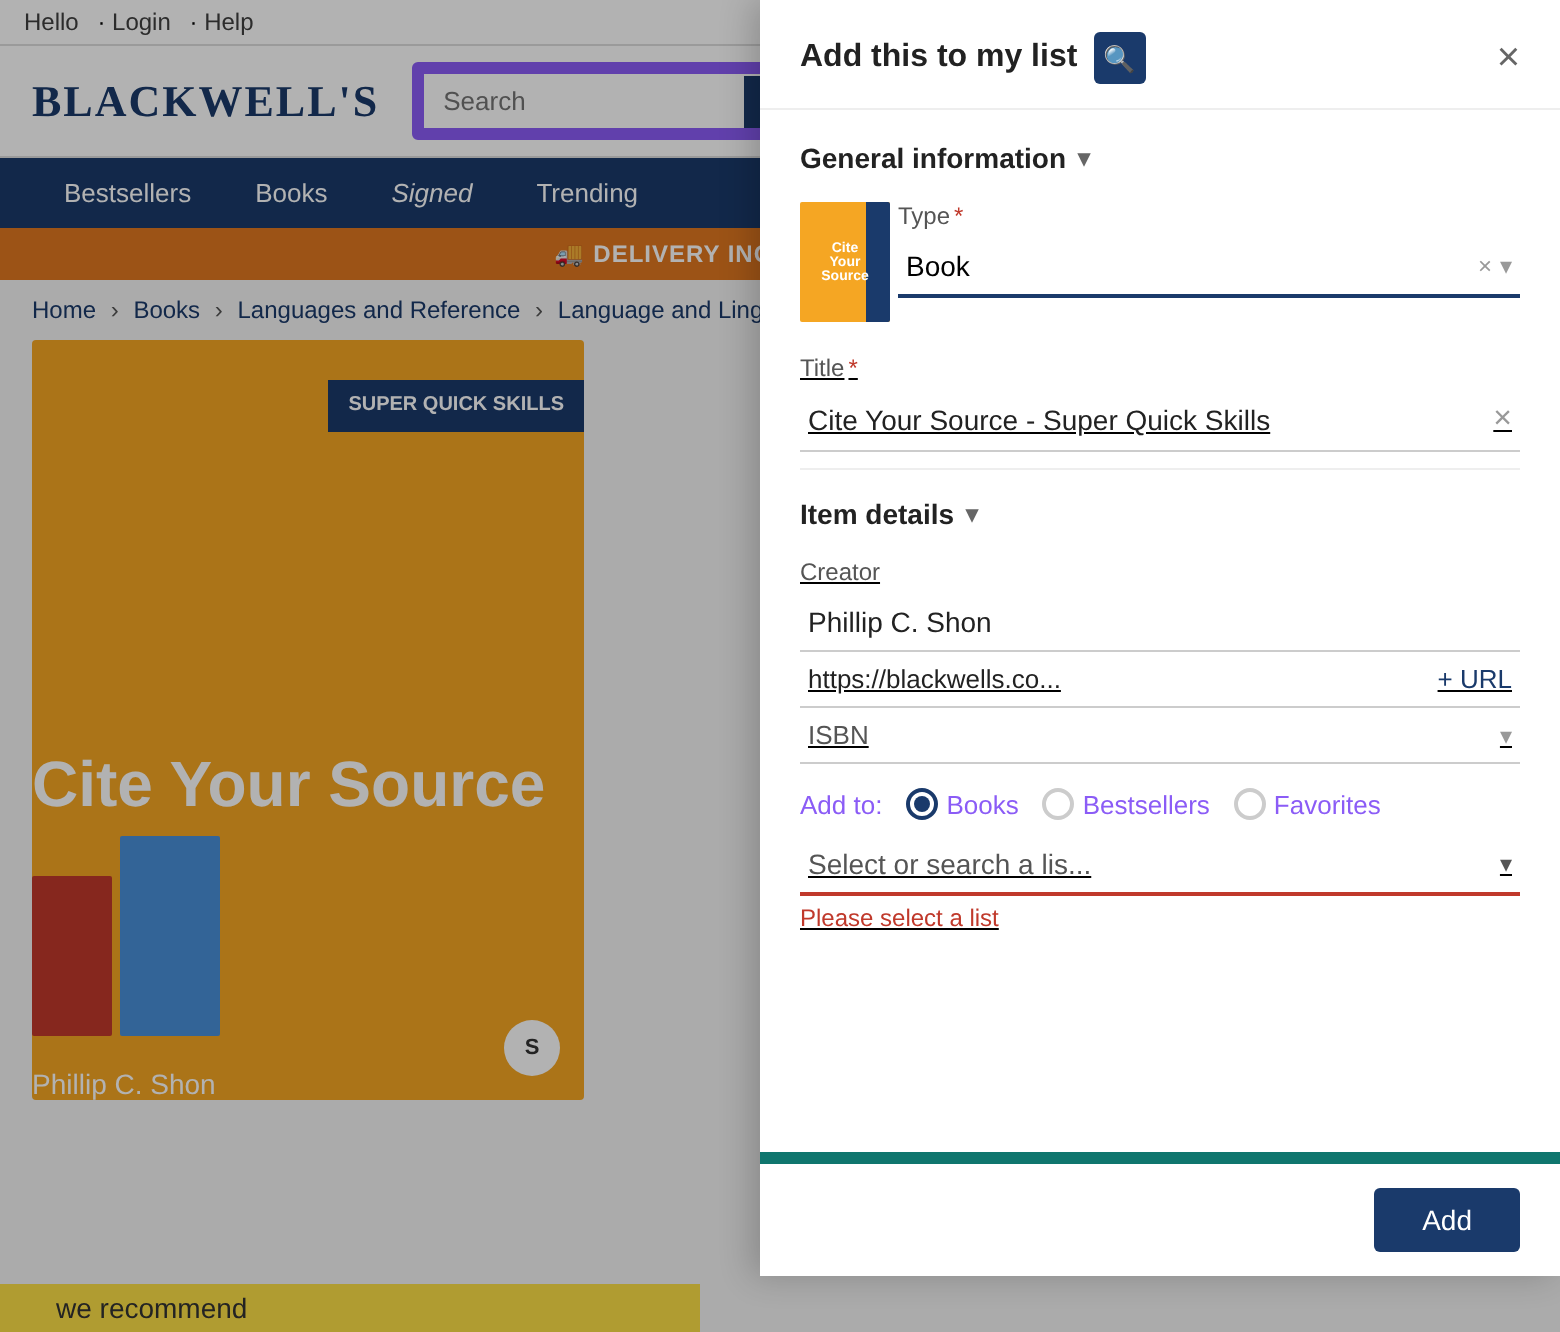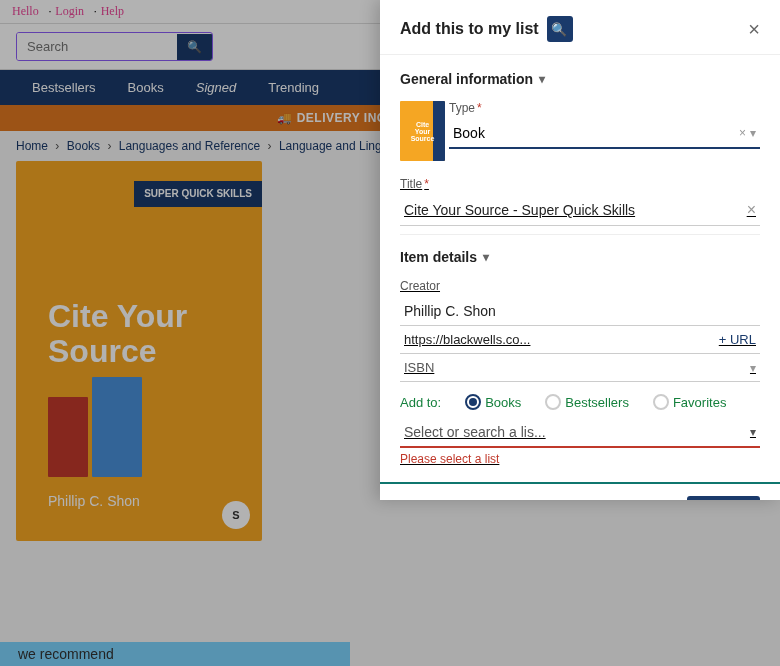--- a/index.html
+++ b/index.html
@@ -8,21 +8,21 @@
     
     .top-bar {
       background: #fff;
       padding: 4px 12px;
       display: flex;
       align-items: center;
       justify-content: space-between;
       border-bottom: 1px solid #ddd;
       font-size: 12px;
     }
-    .top-bar-left a { color: #ec4899; text-decoration: none; margin-right: 6px; font-family: Liberation Serif, serif; }
+    .top-bar-left a { color: #404040; text-decoration: none; margin-right: 6px; }
     .top-bar-right { color: #333; font-size: 12px; }
 
     
     .header {
       background: #fff;
       padding: 8px 16px;
       display: flex;
       align-items: center;
       gap: 16px;
       border-bottom: 1px solid #ddd;
@@ -30,21 +30,21 @@
     .logo {
       font-size: 22px;
       font-weight: bold;
       color: #1a3a6b;
       letter-spacing: 1px;
       font-family: Georgia, serif;
     }
     .search-box {
       display: flex;
       align-items: center;
-      border: 1px solid #8b5cf6;
+      border: 6px solid #8b5cf6;
       border-radius: 3px;
       overflow: hidden;
     }
     .search-box input {
       border: none;
       padding: 6px 10px;
       font-size: 13px;
       width: 160px;
       outline: none;
       color: #999;
@@ -105,30 +105,30 @@
     
     .main-area {
       display: flex;
       padding: 0 16px;
       gap: 16px;
       position: relative;
     }
 
     
     .book-cover {
-      width: 246px;
+      width: 276px;
       height: 380px;
       background: #f5a623;
       border-radius: 2px;
       flex-shrink: 0;
       position: relative;
       display: flex;
       flex-direction: column;
       justify-content: flex-end;
-      padding: 32px;
+      padding: 0;
       overflow: hidden;
     }
     .book-banner {
       position: absolute;
       top: 20px;
       right: 0;
       background: #1a3a6b;
       color: #fff;
       font-size: 10px;
       font-weight: bold;
@@ -192,21 +192,21 @@
       background: rgba(0,0,0,0.3);
       z-index: 10;
     }
 
     
     .modal-panel {
       position: absolute;
       top: 0;
       right: 0;
       width: 400px;
-      height: 500px;
+      height: 638px;
       background: #fff;
       z-index: 20;
       box-shadow: -4px 0 16px rgba(0,0,0,0.2);
       display: flex;
       flex-direction: column;
       overflow-y: auto;
     }
 
     .modal-header {
       display: flex;
@@ -373,24 +373,24 @@
       border-bottom: 1px solid #ccc;
       padding: 6px 4px;
       font-size: 13px;
       color: #555;
     }
     .isbn-arrow { color: #999; font-size: 12px; }
 
     .add-to-row {
       display: flex;
       align-items: center;
-      gap: 24px;
+      gap: 12px;
       padding: 12px 0 8px;
       font-size: 13px;
-      color: #15803d;
+      color: #8b5cf6;
     }
     .radio-option {
       display: flex;
       align-items: center;
       gap: 4px;
       cursor: pointer;
     }
     .radio-dot {
       width: 16px;
       height: 16px;
@@ -420,21 +420,21 @@
       justify-content: space-between;
     }
     .list-select-text { font-size: 14px; color: #555; }
     .list-select-arrow { color: #555; font-size: 12px; }
     .validation-error { color: #c0392b; font-size: 12px; margin-top: 4px; }
 
     .modal-footer {
       padding: 12px 20px;
       display: flex;
       justify-content: flex-end;
-      border-top: 2px solid #0f766e;
+      border-top: 6px solid #0f766e;
     }
     .add-btn {
       background: #1a3a6b;
       color: #fff;
       border: none;
       border-radius: 3px;
       padding: 8px 24px;
       font-size: 14px;
       cursor: pointer;
     }
@@ -445,20 +445,21 @@
 <div class="top-bar">
   <div class="top-bar-left">
     <a href="#">Hello</a> ·
     <a href="#">Login</a> ·
     <a href="#">Help</a>
   </div>
   <div class="top-bar-right">£ GBP</div>
 </div>
 
 <div class="header">
+  <div class="logo">BLACKWELL'S</div>
   <div class="search-box">
     <input type="text" placeholder="Search" style="">
     <button>🔍</button>
   </div>
   <div class="header-right">
     <span>🛒</span>
     <span>£0.0</span>
     <span>items</span>
   </div>
 </div>
@@ -494,21 +495,21 @@
     <div class="book-books-img">
       <div class="book-red"></div>
       <div class="book-blue"></div>
     </div>
     <div class="book-author">Phillip
 C. Shon</div>
     <div class="sage-logo">S</div>
   </div>
 </div>
 
-<div style="padding: 4px 18px; font-size: 14px; color: #333; background: #7dd3fc; position: absolute; bottom: 0; left: 0; width: 350px;">
+<div style="padding: 4px 28px; font-size: 14px; color: #333; background: #fde047; position: absolute; bottom: 0; left: 0; width: 350px;">
   <span>we recommend</span>
 </div>
 
 <div class="modal-overlay"></div>
 
 <div class="modal-panel">
   <div class="modal-header">
     <div class="modal-title">
       <span>Add this to my list</span>
       <div class="modal-search-icon">🔍</div>

